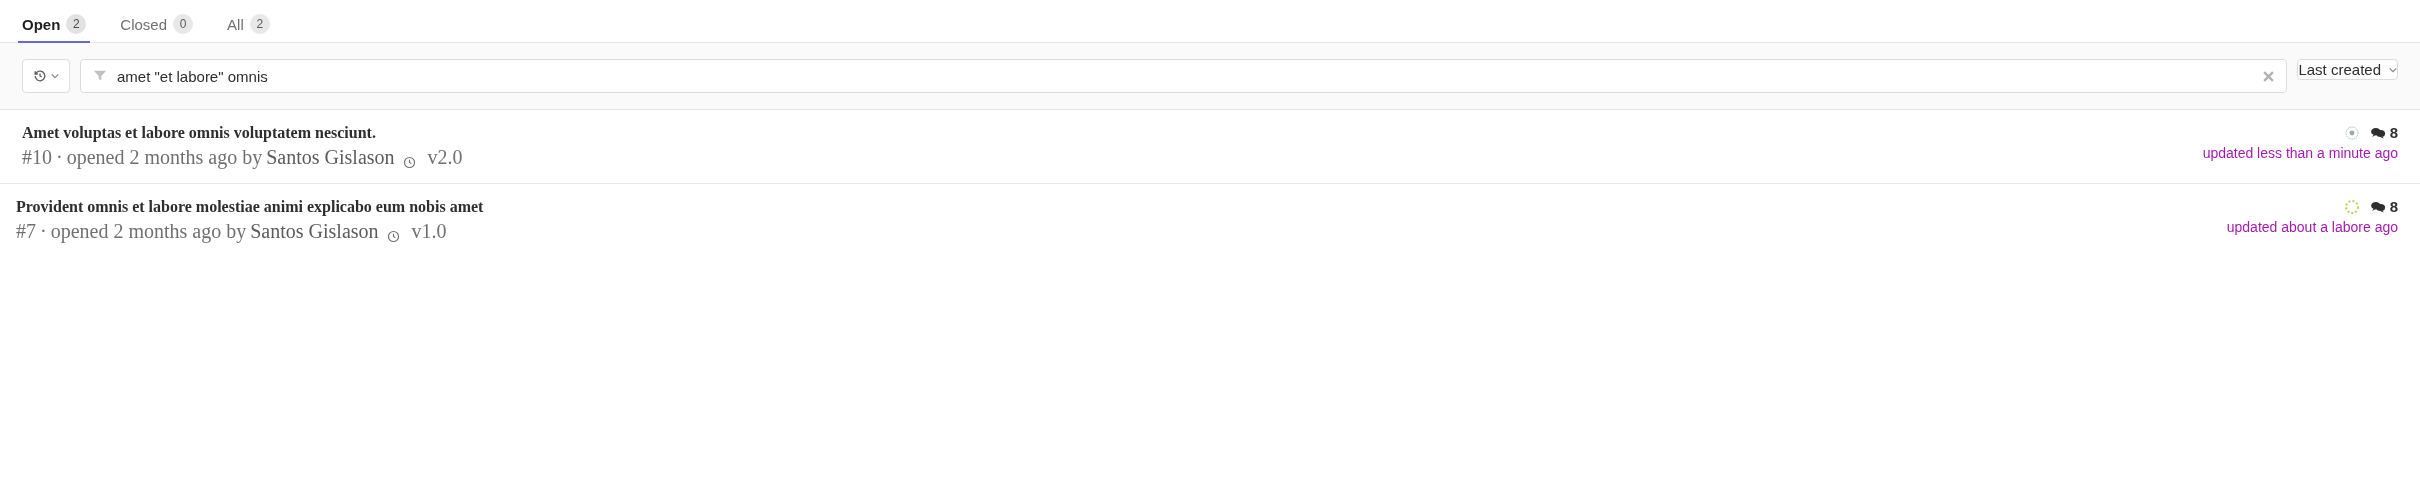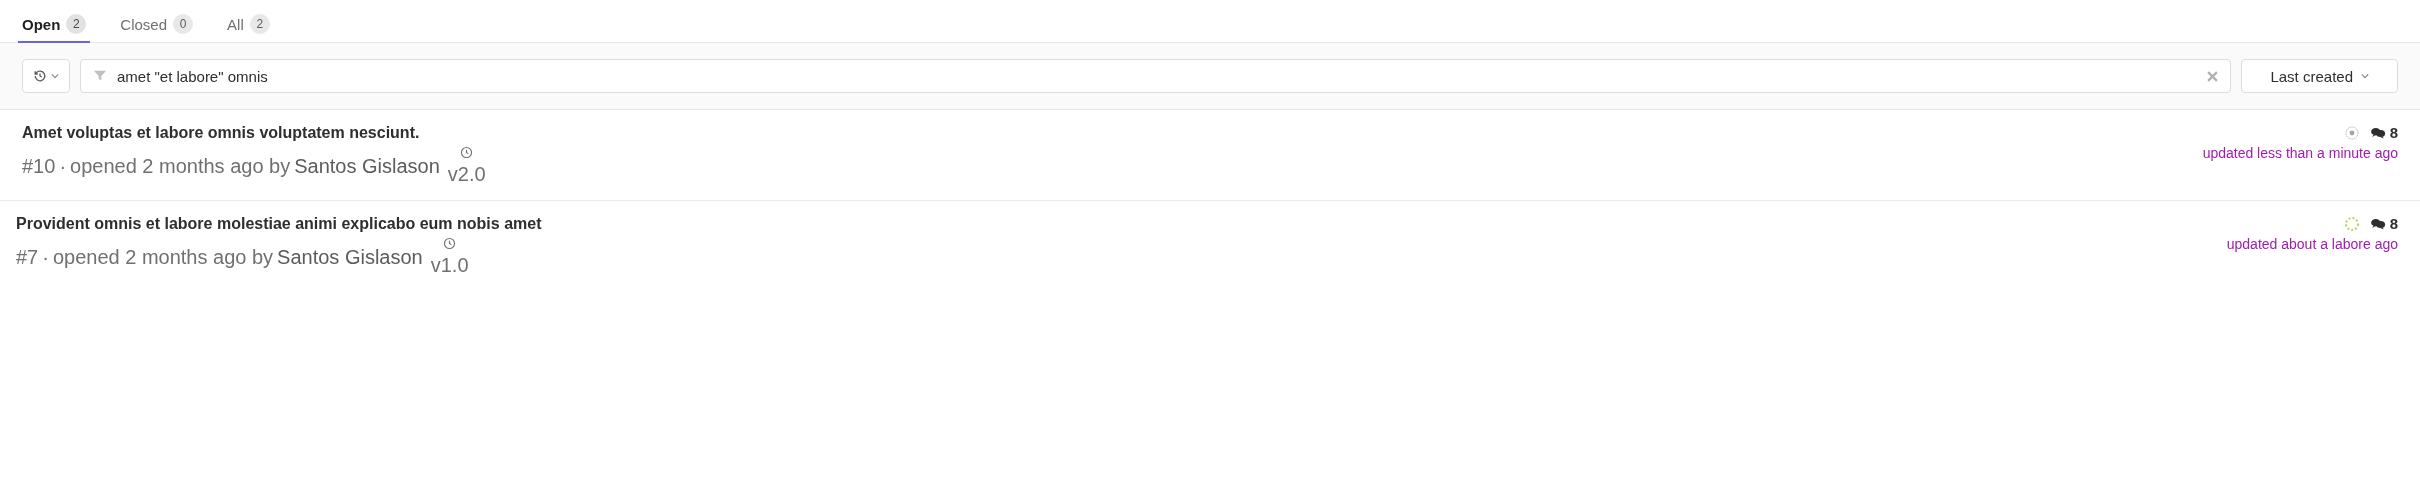--- a/index.html
+++ b/index.html
@@ -102,59 +102,58 @@
   .clear-btn {
     color: #b0b0b0;
     cursor: pointer;
     font-size: 14px;
     padding: 0 4px;
   }
   .sort-btn {
     display: flex;
     align-items: center;
     gap: 8px;
-    padding: 0 28px;
+    padding: 0 0;
     border: 1px solid #dcdcdc;
     border-radius: 4px;
     background: #fff;
     color: #2e2e2e;
     cursor: pointer;
-    height: 34px;
+    height: 21px;
     font-size: 15px;
   }
   .chev { font-size: 10px; color: #888; }
   .issue {
     display: flex;
     justify-content: space-between;
     padding: 14px 22px;
     border-bottom: 1px solid #eaeaea;
   }
   .issue:last-child { border-bottom: none; padding-left: 16px; }
-  .issue-left { max-width: 75%; }
+  .issue-left { max-width: 75%; font-family: Liberation Serif, serif; }
   .issue-title {
     font-size: 16px;
     font-weight: 600;
     color: #2e2e2e;
     margin-bottom: 4px;
   }
   .issue-meta {
     font-size: 20px;
     color: #707070;
     display: flex;
     align-items: center;
     gap: 4px;
     flex-wrap: wrap;
   }
   .issue-meta .author { color: #5c5c5c; }
   .clock {
     display: inline-flex;
-    align-items: center;
-    gap: 4px;
+    align-items: flex-end;
+    gap: 12px;
     margin-left: 4px;
-    flex-direction: column;
   }
   .issue-right {
     text-align: right;
     display: flex;
     flex-direction: column;
     align-items: flex-end;
     gap: 4px;
   }
   .badges-row {
     display: flex;

